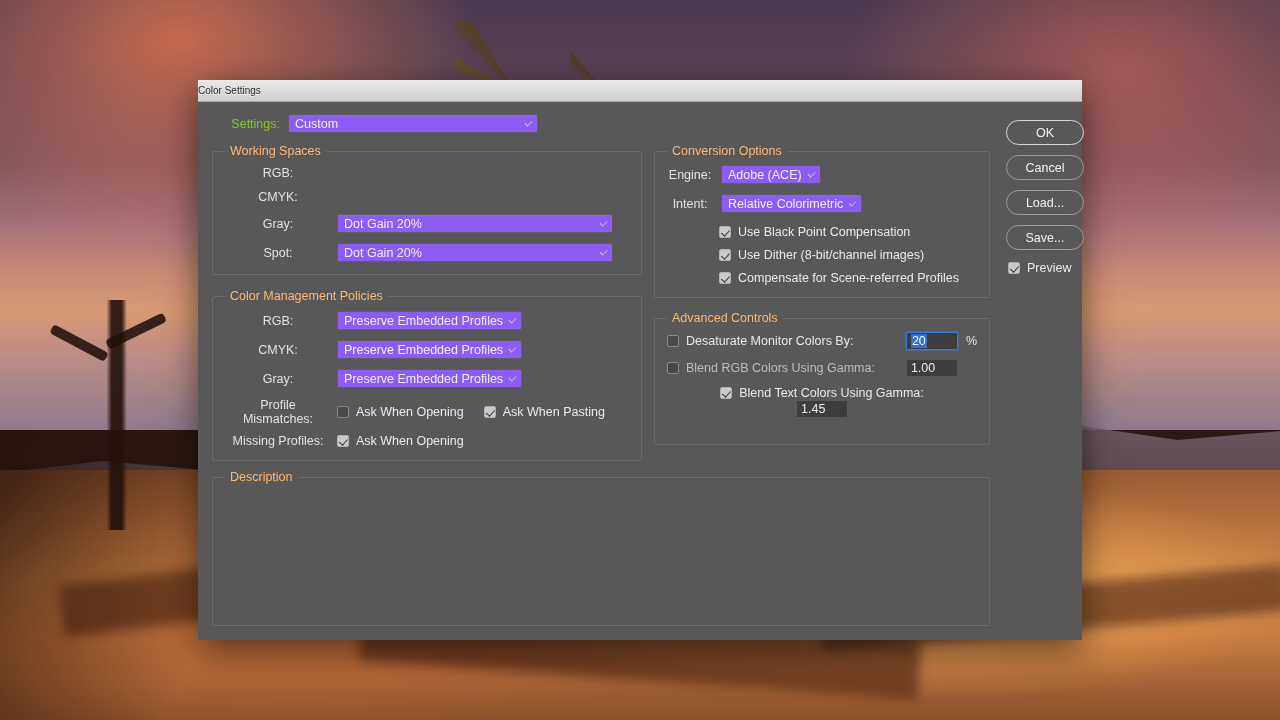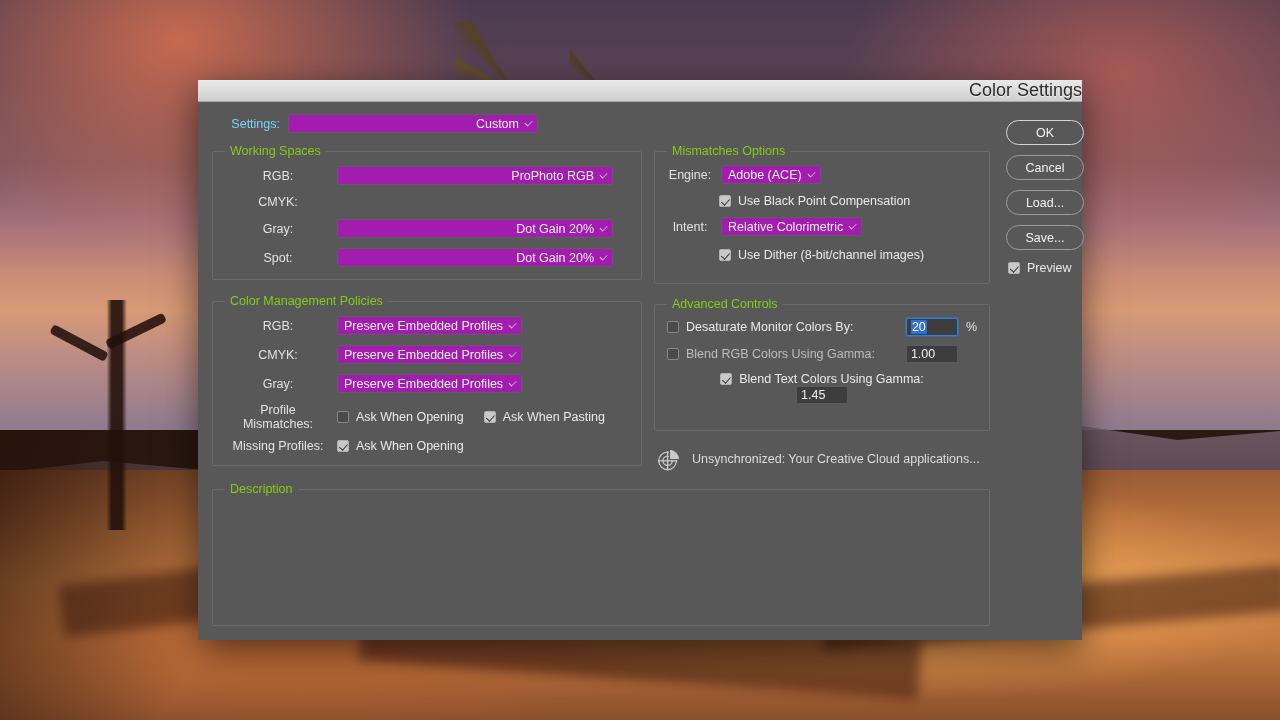--- a/index.html
+++ b/index.html
@@ -77,53 +77,53 @@
     position: absolute; left: 198px; top: 80px; width: 884px; height: 560px;
     background: #585858;
     box-shadow: 0 10px 34px rgba(0,0,0,0.55);
     display: flex; flex-direction: column;
     color: #e6e6e6;
   }
   .titlebar {
     height: 22px; flex: 0 0 22px;
     background: linear-gradient(180deg, #e9e9e9 0%, #dcdcdc 48%, #cfcfcf 100%);
     border-bottom: 1px solid #a9a9a9;
-    display: flex; align-items: center; justify-content: flex-end;
-    color: #2b2b2b; font-size: 18px;
+    display: flex; align-items: center; justify-content: flex-start;
+    color: #2b2b2b; font-size: 10px;
     text-shadow: 0 1px 0 rgba(255,255,255,0.6);
   }
   .dialog-body { flex: 1; display: flex; padding: 12px 14px 14px 14px; }
   .left-col { width: 790px; display: flex; flex-direction: column; }
   .right-col { width: 110px; padding-left: 16px; padding-top: 6px; }
 
   
   .settings-row { display: flex; align-items: center; margin-bottom: 8px; padding-left: 10px; }
-  .settings-row .lbl { width: 58px; text-align: right; font-size: 12.5px; color: #7dd3fc; margin-right: 8px; }
+  .settings-row .lbl { width: 58px; text-align: right; font-size: 12.5px; color: #84cc16; margin-right: 8px; }
 
   
   .dd {
-    background: #a21caf; border: 1px solid #5e5e5e; border-radius: 2px;
+    background: #8b5cf6; border: 1px solid #5e5e5e; border-radius: 2px;
     height: 19px; display: flex; align-items: center;
     padding: 0 18px 0 6px; font-size: 12.5px; color: #f0f0f0;
-    position: relative; cursor: default; white-space: nowrap; justify-content: flex-end;
+    position: relative; cursor: default; white-space: nowrap;
   }
   .dd .chev {
     position: absolute; right: 5px; top: 50%; width: 7px; height: 7px;
     margin-top: -5px;
     border-left: 1.4px solid #cfcfcf; border-bottom: 1.4px solid #cfcfcf;
     transform: rotate(-45deg) scaleY(0.62);
   }
   .dd.wide { width: 250px; }
   .dd.auto { display: inline-flex; }
 
   
   .grp { border: 1px solid #6b6b6b; border-radius: 2px; position: relative; margin-top: 10px; }
   .grp > .grp-title {
     position: absolute; top: -8px; left: 12px; background: #585858;
-    padding: 0 5px; font-size: 12.5px; color: #84cc16;
+    padding: 0 5px; font-size: 12.5px; color: #fdba74;
   }
   .grp-inner { padding: 14px 14px 12px 14px; }
 
   .field-row { display: flex; align-items: center; margin-bottom: 10px; }
   .field-row:last-child { margin-bottom: 0; }
   .field-row .lbl { width: 102px; text-align: center; margin-right: 8px; font-size: 12.5px; color: #e2e2e2; }
 
   
   .cols { display: flex; gap: 12px; }
   .col-left { width: 430px; }
@@ -218,24 +218,20 @@
       <div class="cols">
 
         <div class="col-left">
 
           <div class="grp">
             <div class="grp-title">Working Spaces</div>
             <div class="grp-inner">
 
               <div class="field-row">
                 <span class="lbl">RGB:</span>
-                <div class="dd" style="width:276px">
-                  <span>ProPhoto RGB</span>
-                  <span class="chev"></span>
-                </div>
               </div>
 
               <div class="field-row">
                 <span class="lbl">CMYK:</span>
               </div>
 
               <div class="field-row">
                 <span class="lbl">Gray:</span>
                 <div class="dd" style="width:276px">
                   <span>Dot Gain 20%</span>
@@ -302,55 +298,62 @@
                 </div>
               </div>
 
             </div>
           </div>
         </div>
 
         <div class="col-right">
 
           <div class="grp">
-            <div class="grp-title">Mismatches Options</div>
+            <div class="grp-title">Conversion Options</div>
             <div class="grp-inner" style="padding:13px 12px 12px 12px">
 
               <div class="field-row">
                 <span class="lbl" style="width:46px">Engine:</span>
                 <div class="dd auto">
                   <span>Adobe (ACE)</span>
                   <span class="chev"></span>
-                </div>
-              </div>
-
-              <div class="field-row" style="margin-bottom:9px">
-                <span style="width:52px"></span>
-                <div class="cb">
-                  <span class="box on"></span>
-                  <span>Use Black Point Compensation</span>
                 </div>
               </div>
 
               <div class="field-row" style="margin-bottom:12px">
                 <span class="lbl" style="width:46px">Intent:</span>
                 <div class="dd auto">
                   <span>Relative Colorimetric</span>
                   <span class="chev"></span>
                 </div>
               </div>
 
               <div class="field-row" style="margin-bottom:9px">
                 <span style="width:52px"></span>
                 <div class="cb">
                   <span class="box on"></span>
+                  <span>Use Black Point Compensation</span>
+                </div>
+              </div>
+
+              <div class="field-row" style="margin-bottom:9px">
+                <span style="width:52px"></span>
+                <div class="cb">
+                  <span class="box on"></span>
                   <span>Use Dither (8-bit/channel images)</span>
                 </div>
               </div>
 
+              <div class="field-row">
+                <span style="width:52px"></span>
+                <div class="cb">
+                  <span class="box on"></span>
+                  <span>Compensate for Scene-referred Profiles</span>
+                </div>
+              </div>
 
             </div>
           </div>
 
           <div class="grp" style="margin-top:20px">
             <div class="grp-title">Advanced Controls</div>
             <div class="grp-inner" style="padding:13px 12px 12px 12px">
 
               <div class="adv-row">
                 <div class="cb">
@@ -381,33 +384,20 @@
                 </div>
                 <div class="num">
                   <span>1.45</span>
                 </div>
                 <span class="pct" style="visibility:hidden">%</span>
               </div>
 
             </div>
           </div>
 
-          <div class="sync">
-            <svg class="sync-ico" viewBox="0 0 28 30">
-              <g fill="none" stroke="#c9c9c9" stroke-width="1.4">
-                <circle cx="12.5" cy="17" r="9.5"></circle>
-                <circle cx="12.5" cy="17" r="5"></circle>
-                <line x1="12.5" y1="6.5" x2="12.5" y2="27.5"></line>
-                <line x1="2" y1="17" x2="23" y2="17"></line>
-              </g>
-              <path d="M14.5 4.5 A11 11 0 0 1 25.5 15.5 L14.5 15.5 Z" fill="#c9c9c9" stroke="#585858" stroke-width="1.2"></path>
-              <path d="M14.5 15.5 L14.5 4.5" stroke="#585858" stroke-width="1.2"></path>
-            </svg>
-            <span class="txt">Unsynchronized: Your Creative Cloud applications...</span>
-          </div>
 
         </div>
       </div>
 
       <div class="grp desc">
         <div class="grp-title">Description</div>
         <div class="grp-inner" style="height:100%"></div>
       </div>
 
     </div>

